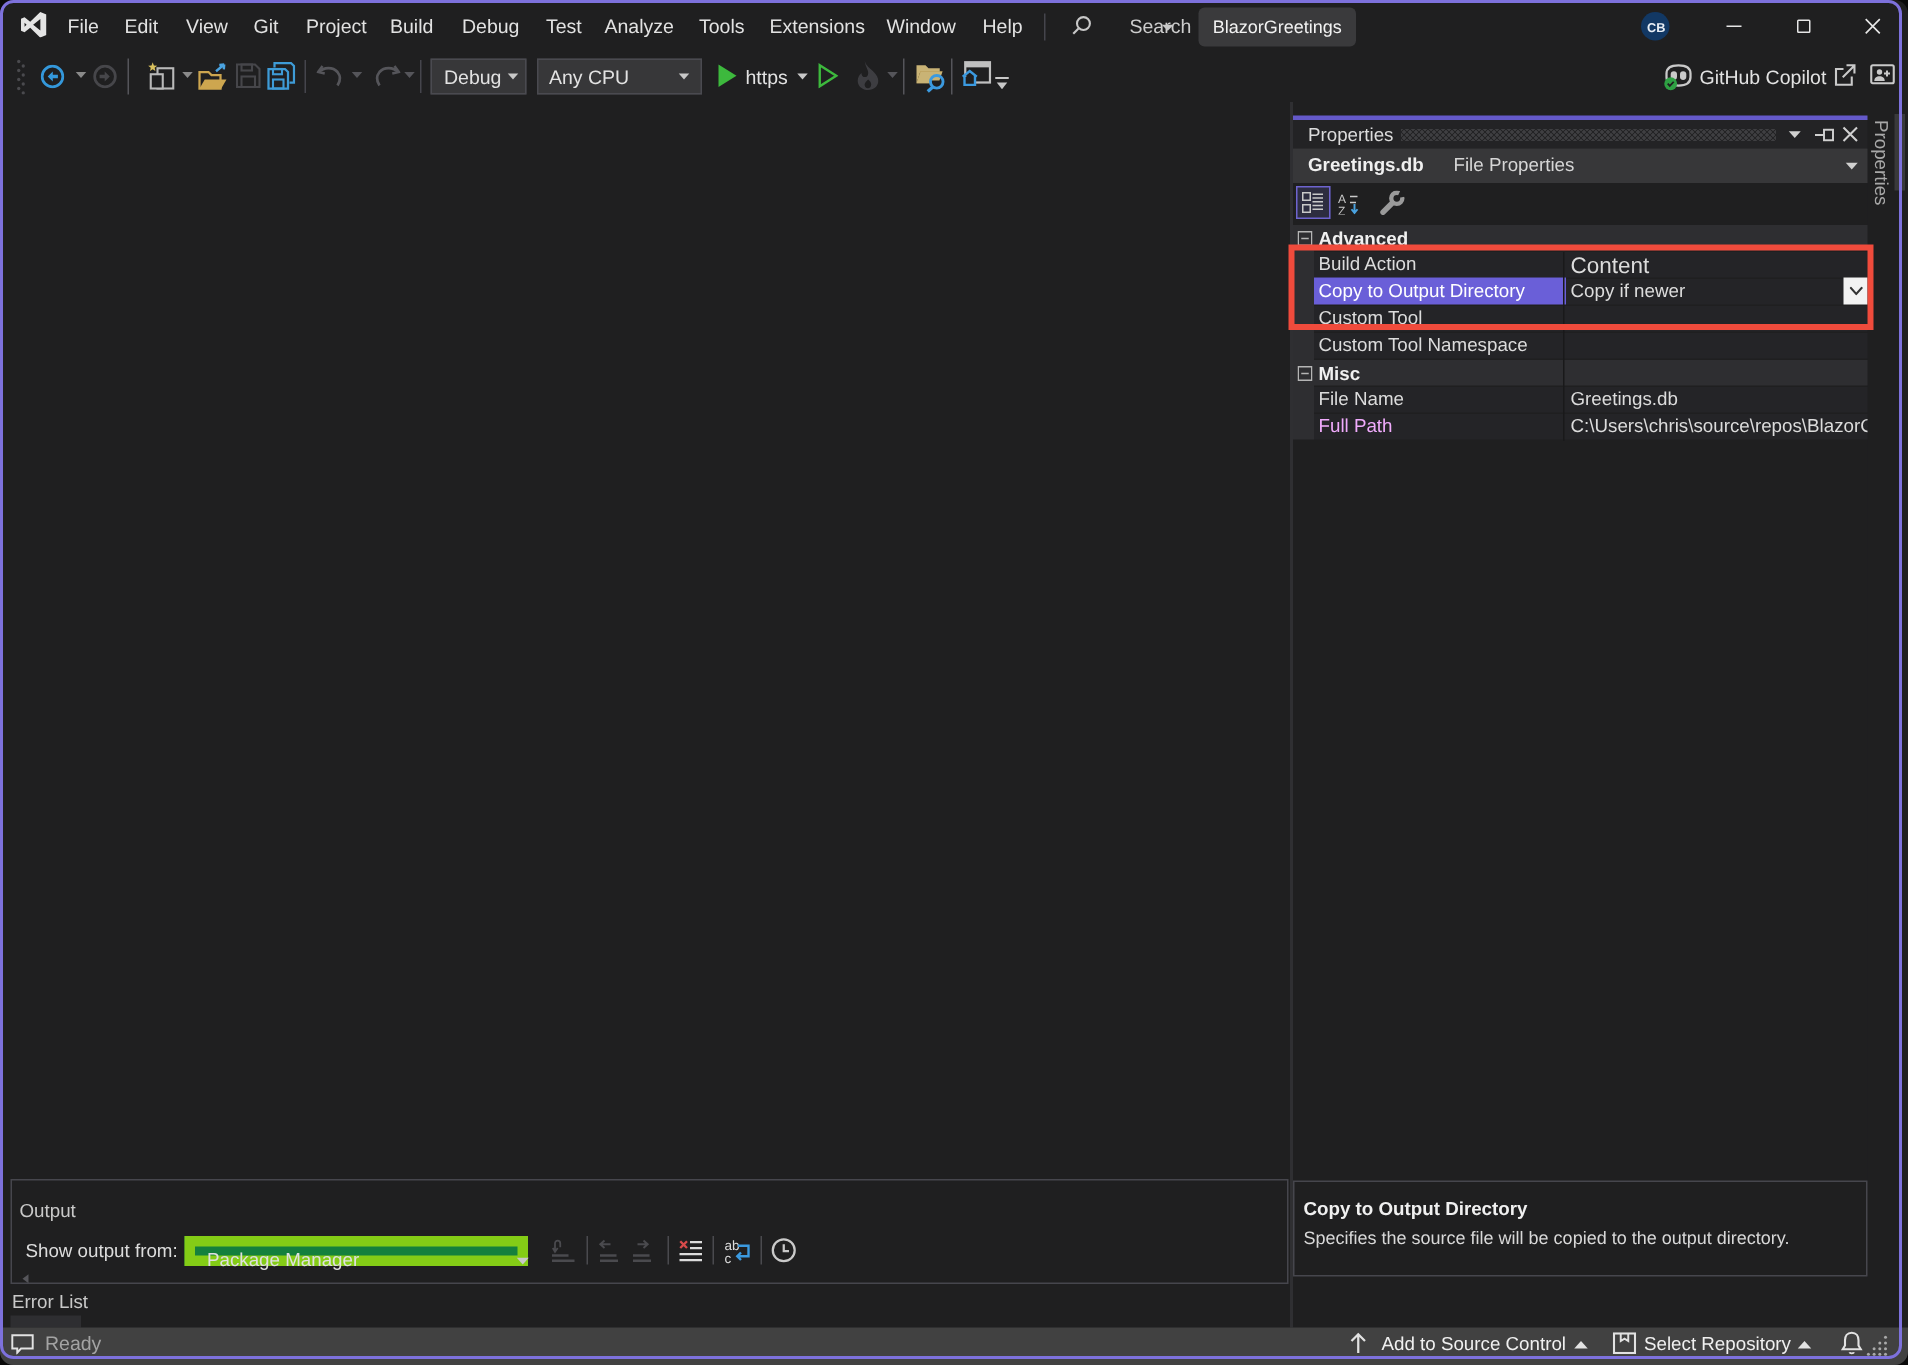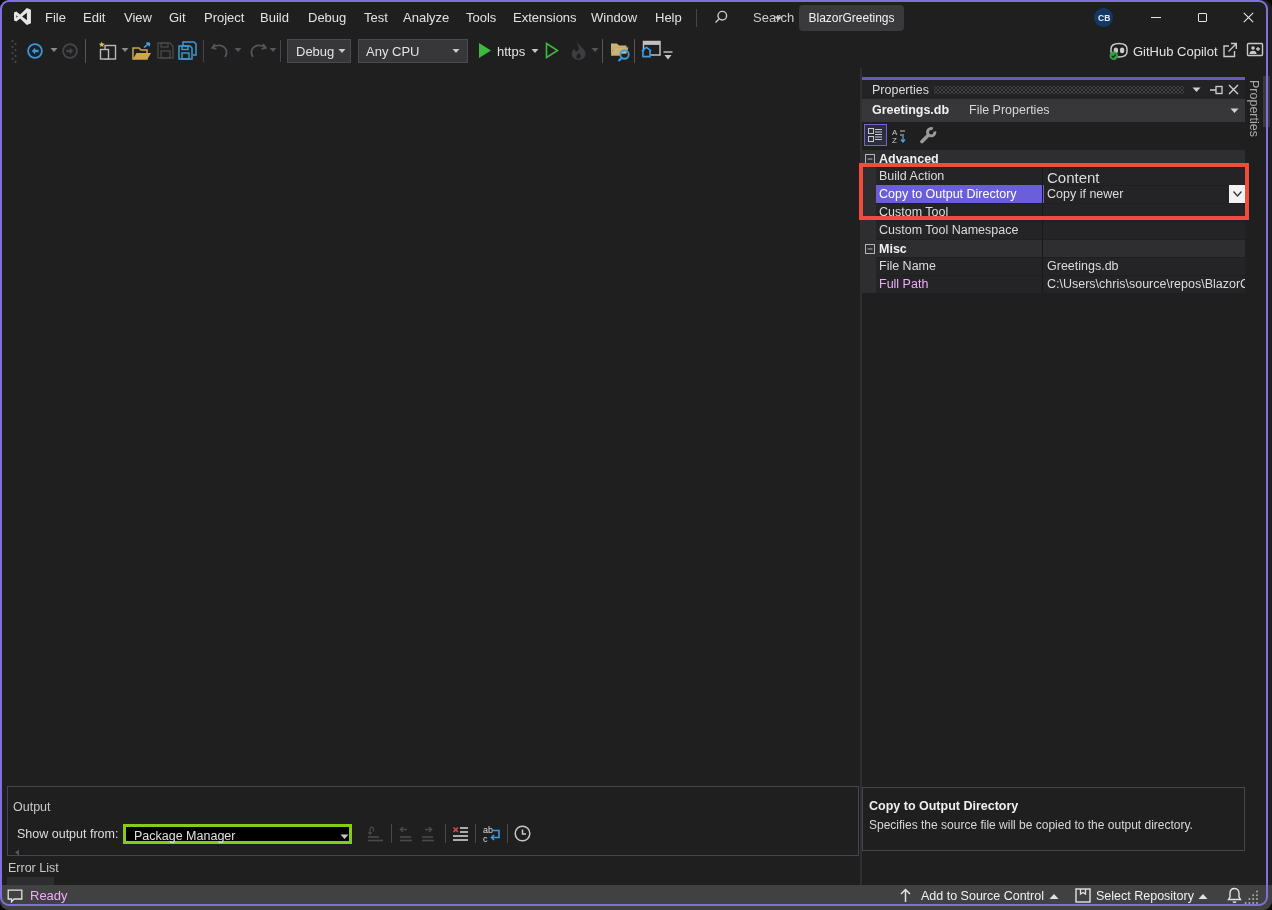--- a/index.html
+++ b/index.html
@@ -323,21 +323,21 @@
   <div class="abs" style="left:859px;top:163px;width:390px;height:57px;border:4px solid #f04b3c;z-index:50;"></div>
 
   <div class="abs" style="left:1247px;top:80px;width:15px;height:60px;">
     <span style="position:absolute;left:0;top:0;writing-mode:vertical-rl;font-size:12.5px;color:#a8a8a8;white-space:nowrap;">Properties</span>
   </div>
   <div class="abs" style="left:1263px;top:76px;width:7px;height:51px;background:#39393b;"></div>
 
   <div class="abs" id="output" style="left:7px;top:786px;width:852px;height:70px;border:1px solid #46464d;background:#1f1f20;">
     <span class="abs" style="left:5px;top:13px;font-size:12.5px;color:#c9c9c9;">Output</span>
     <span class="abs" style="left:9px;top:40px;font-size:12.5px;color:#dcdcdc;">Show output from:</span>
-    <div class="abs" style="left:115px;top:37px;width:229px;height:20px;background:#000000;border:3px solid #84cc16;">
+    <div class="abs" style="left:115px;top:37px;width:229px;height:20px;background:#15803d;border:7px solid #84cc16;">
       <span class="abs" style="left:8px;top:2px;font-size:12.5px;color:#e0e0e0;">Package Manager</span>
       <svg class="abs" style="left:214px;top:7px;" width="9" height="6" viewBox="0 0 9 6">
           <path d="M0.5 0.5 L4.5 5 L8.5 0.5z" fill="#c8c8c8"></path>
         </svg>
     </div>
 
     <svg class="abs" style="left:359px;top:39px;" width="17" height="16" viewBox="0 0 17 16">
       <path d="M3 8 L3 3 C3 0.5 6.5 0.5 6.5 3 L6.5 5.5 M1.5 6 L3 8.5 L4.8 6" fill="none" stroke="#4a4a4e" stroke-width="1.2"></path>
       <line x1="1" y1="11" x2="12" y2="11" stroke="#4a4a4e" stroke-width="1.6"></line>
       <line x1="1" y1="14.5" x2="16" y2="14.5" stroke="#4a4a4e" stroke-width="1.6"></line>
@@ -379,21 +379,21 @@
       </svg>
   </div>
 
   <span class="abs" style="left:8px;top:861px;font-size:12.5px;color:#c9c9c9;">Error List</span>
   <div class="abs" style="left:7px;top:877px;width:47px;height:8px;background:#2e2e31;"></div>
 
   <div class="abs" id="statusbar" style="left:0;top:885px;width:1272px;height:25px;background:#414141;">
     <svg class="abs" style="left:7px;top:4px;" width="16" height="14" viewBox="0 0 16 14">
       <path d="M1.2 1.2 L14.8 1.2 L14.8 10 L7 10 L4.5 12.8 L4.5 10 L1.2 10 z" fill="none" stroke="#e2e2e2" stroke-width="1.3"></path>
     </svg>
-    <span class="abs" style="left:30px;top:3px;font-size:13px;color:#f0abfc;">Ready</span>
+    <span class="abs" style="left:30px;top:3px;font-size:13px;color:#a3a3a3;">Ready</span>
     <svg class="abs" style="left:899px;top:3px;" width="13" height="15" viewBox="0 0 13 15">
       <path d="M6.5 14 L6.5 2 M2 6 L6.5 1.5 L11 6" fill="none" stroke="#e2e2e2" stroke-width="1.5"></path>
     </svg>
     <span class="abs" style="left:921px;top:4px;font-size:12.5px;color:#f0f0f0;">Add to Source Control</span>
     <svg class="abs" style="left:1049px;top:8px;" width="10" height="7" viewBox="0 0 10 7">
         <path d="M0.5 6 L5 1 L9.5 6z" fill="#e2e2e2"></path>
       </svg>
     <svg class="abs" style="left:1075px;top:3px;" width="16" height="15" viewBox="0 0 16 15">
       <rect x="1" y="1" width="14" height="13" fill="none" stroke="#e2e2e2" stroke-width="1.4"></rect>
       <path d="M5.5 1 L5.5 6 L8 4.5 L10.5 6 L10.5 1" fill="none" stroke="#e2e2e2" stroke-width="1.3"></path>

